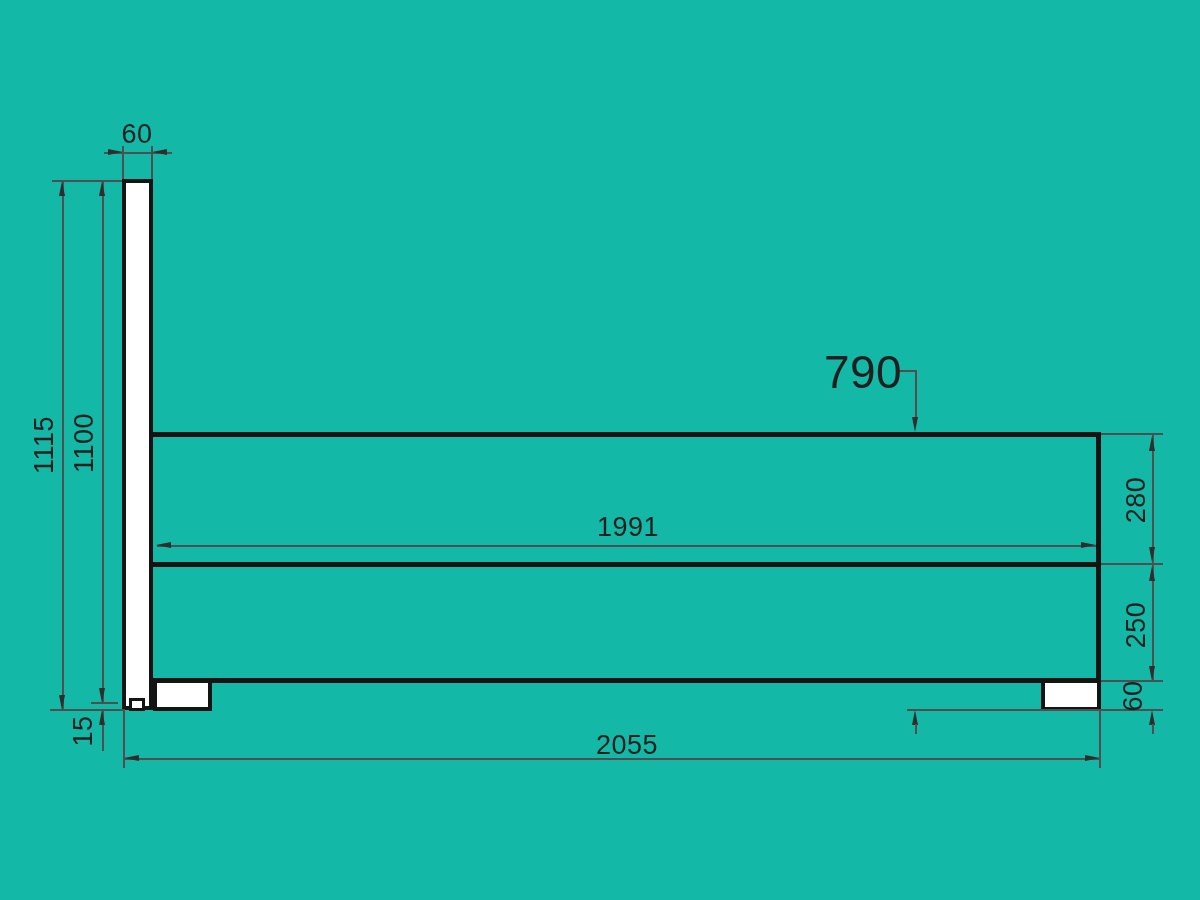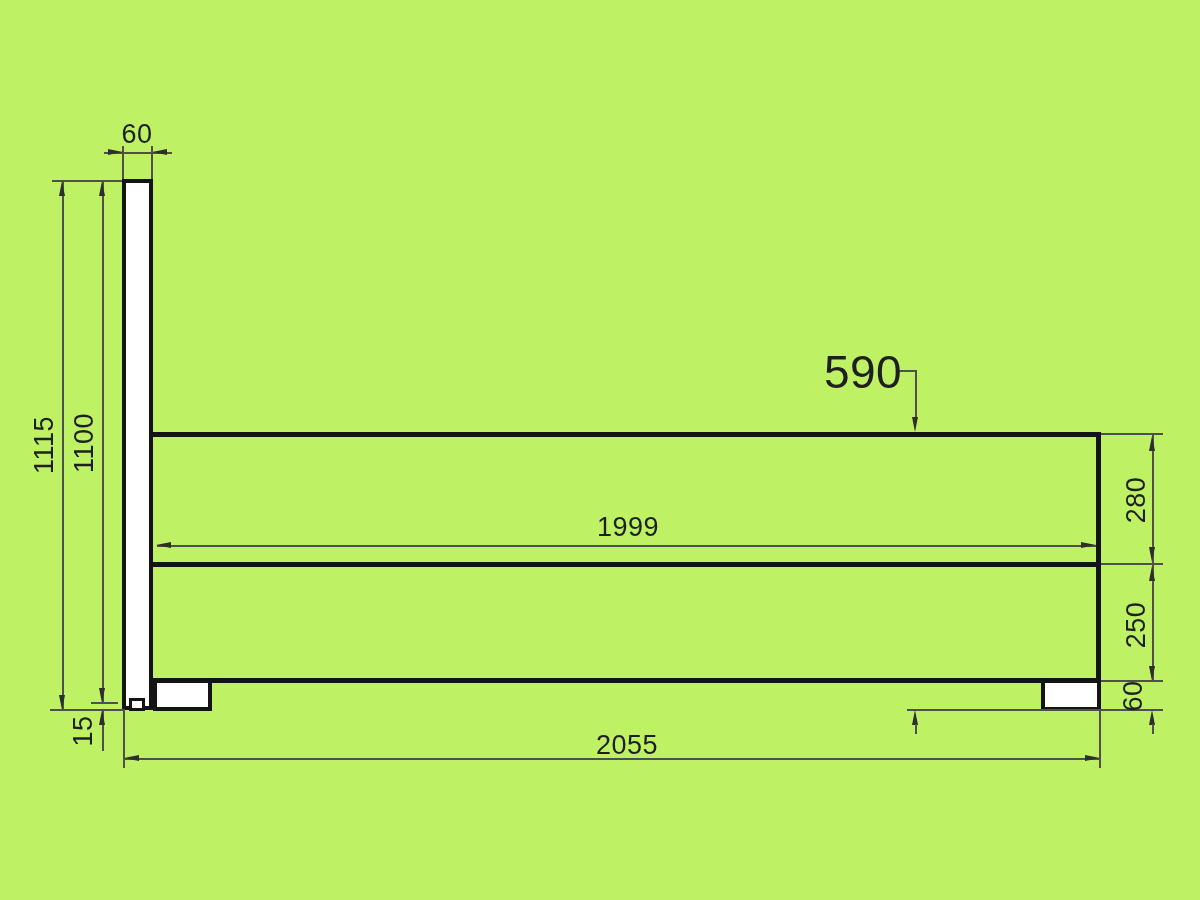--- a/index.html
+++ b/index.html
@@ -1,19 +1,19 @@
 <!DOCTYPE html>
 <html><head>
 <meta charset="utf-8">
 <style>
   html,body{margin:0;padding:0;background:#ffffff;}
   .canvas{
     position:relative;
     width:1200px;height:900px;
-    background:#bef264;
+    background:#14b8a6;
     overflow:hidden;
     font-family:"Liberation Sans", sans-serif;
     color:#1f1f1f;
   }
   
   .th{position:absolute;background:#141414;}
   .box{position:absolute;border:4px solid #141414;box-sizing:border-box;background:#ffffff;}
   .box.glide{border-width:3px;}
   
   .dl{position:absolute;background:#4f4f4f;}
@@ -94,21 +94,21 @@
   <div class="ah up" style="left:1149px;top:710px;"></div>
   <div class="dl v" style="left:1152px;top:724px;height:10px;"></div>
 
   <div class="dl h" style="left:124px;top:758px;width:976px;"></div>
   <div class="ah left" style="left:124px;top:755px;"></div>
   <div class="ah right" style="left:1085px;top:755px;"></div>
 
   <div class="htext" style="left:137px;top:134px;">60</div>
   <div class="vtext" style="left:44px;top:445px;">1115</div>
   <div class="vtext" style="left:84px;top:443px;">1100</div>
-  <div class="htext big" style="left:863px;top:372px;">590</div>
-  <div class="htext" style="left:628px;top:527px;">1999</div>
+  <div class="htext big" style="left:863px;top:372px;">790</div>
+  <div class="htext" style="left:628px;top:527px;">1991</div>
   <div class="vtext" style="left:1136px;top:500px;">280</div>
   <div class="vtext" style="left:1136px;top:625px;">250</div>
   <div class="vtext" style="left:1133px;top:696px;">60</div>
   <div class="vtext" style="left:83px;top:731px;">15</div>
   <div class="htext" style="left:627px;top:745px;">2055</div>
 
 </div>
 
 </body></html>

